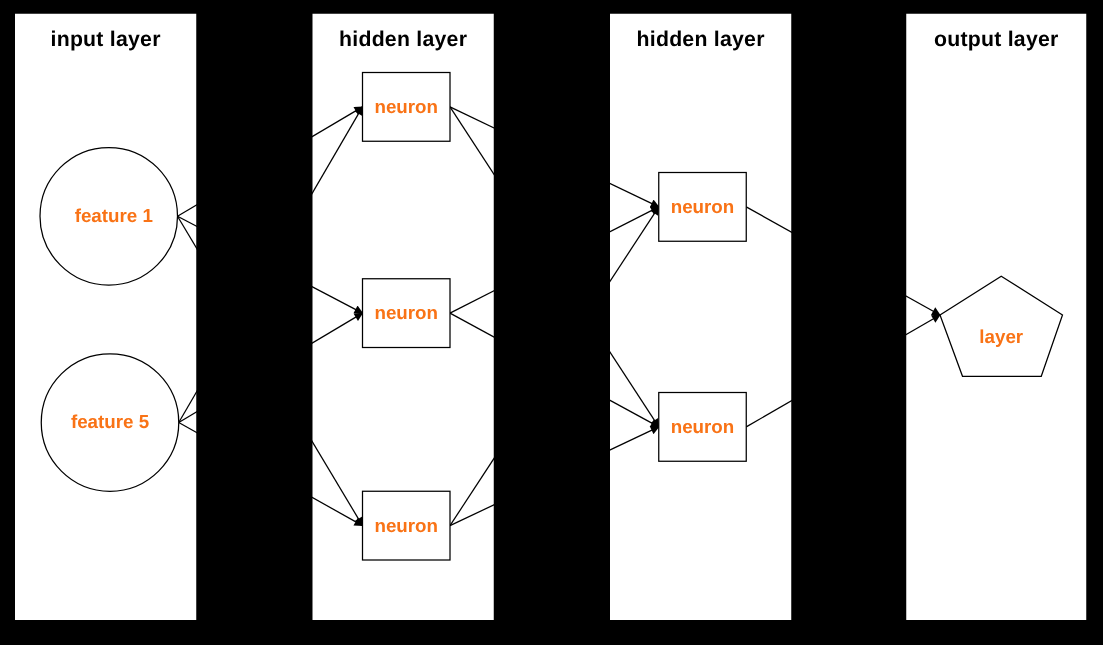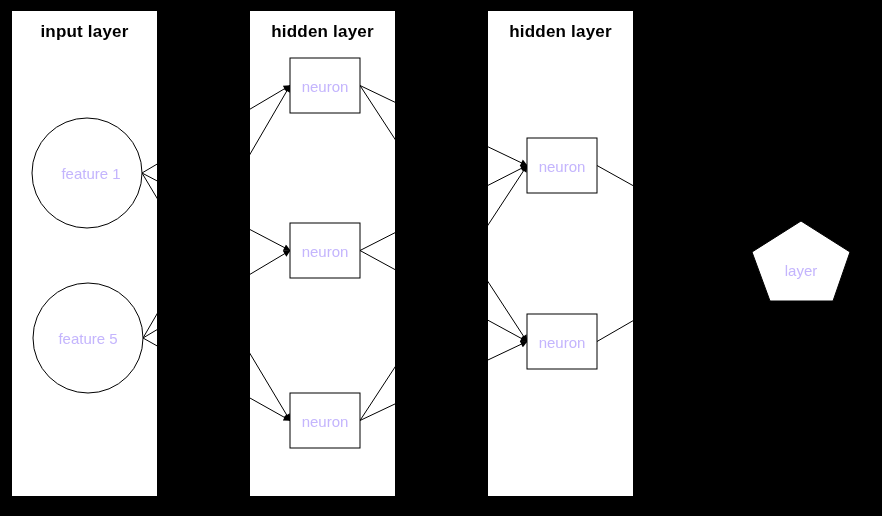--- a/index.html
+++ b/index.html
@@ -40,37 +40,41 @@
     top: 0;
     width: 882px;
     height: 516px;
   }
   svg.net line { stroke: #000000; stroke-width: 1; }
   svg.net .shape { fill: #ffffff; stroke: #000000; stroke-width: 1; }
   .node-label {
     position: absolute;
     transform: translate(-50%, -50%);
     font-size: 15px;
-    color: #c4b5fd;
+    color: #f97316;
     white-space: nowrap;
+    font-weight: bold;
   }
 </style>
 </head>
 <body>
 
 <div class="stage">
 
   <div class="panel p1">
     <div class="panel-title">input layer</div>
   </div>
   <div class="panel p2">
     <div class="panel-title">hidden layer</div>
   </div>
   <div class="panel p3">
     <div class="panel-title">hidden layer</div>
+  </div>
+  <div class="panel p4">
+    <div class="panel-title">output layer</div>
   </div>
 
   <svg class="net" viewBox="0 0 882 516">
     <defs>
       <marker id="arrow" viewBox="0 0 10 10" refX="9" refY="5" markerWidth="9" markerHeight="7" orient="auto-start-reverse">
         <path d="M0,0 L10,5 L0,10 z" fill="#000000"></path>
       </marker>
     </defs>
 
     <line x1="142" y1="173" x2="290" y2="85.5" marker-end="url(#arrow)"></line>

